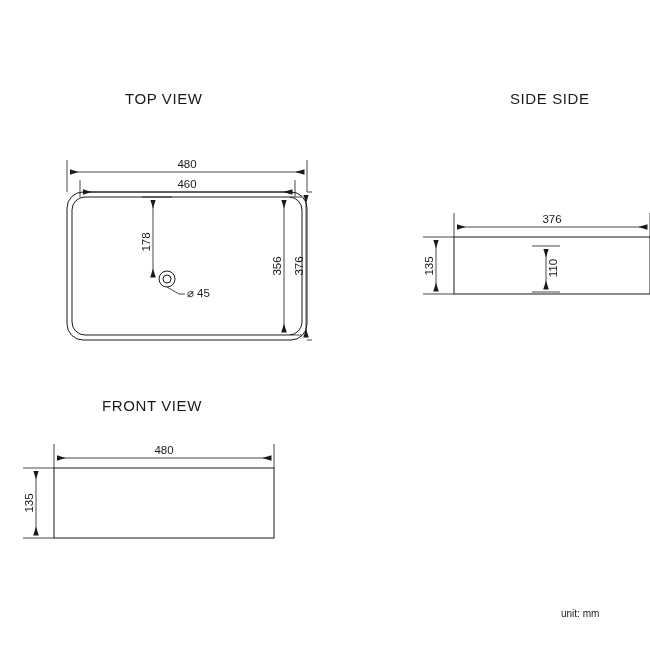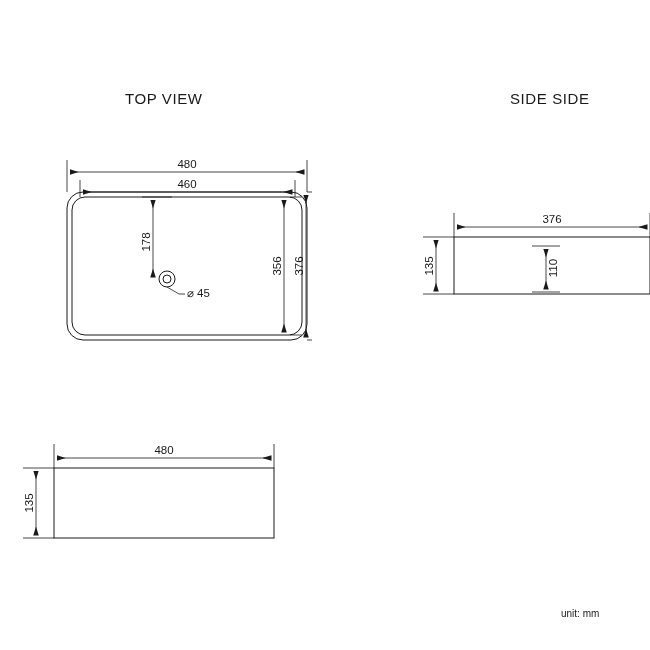--- a/index.html
+++ b/index.html
@@ -55,20 +55,21 @@
     fill: #1a1a1a;
   }
 </style>
 </head>
 <body>
 
 <div id="stage">
 
   <div class="view-title" id="title-top">TOP VIEW</div>
   <div class="view-title" id="title-side">SIDE SIDE</div>
+  <div class="view-title" id="title-front">FRONT VIEW</div>
 
   <svg width="650" height="650">
     <defs>
       <marker id="ahR" markerWidth="9" markerHeight="8" refX="8.5" refY="4" orient="auto" markerUnits="userSpaceOnUse">
         <path d="M0,4 L9,1.2 L9,6.8 Z" fill="#1a1a1a"></path>
       </marker>
       <marker id="ahL" markerWidth="9" markerHeight="8" refX="0.5" refY="4" orient="auto" markerUnits="userSpaceOnUse">
         <path d="M9,4 L0,1.2 L0,6.8 Z" fill="#1a1a1a"></path>
       </marker>
     </defs>

